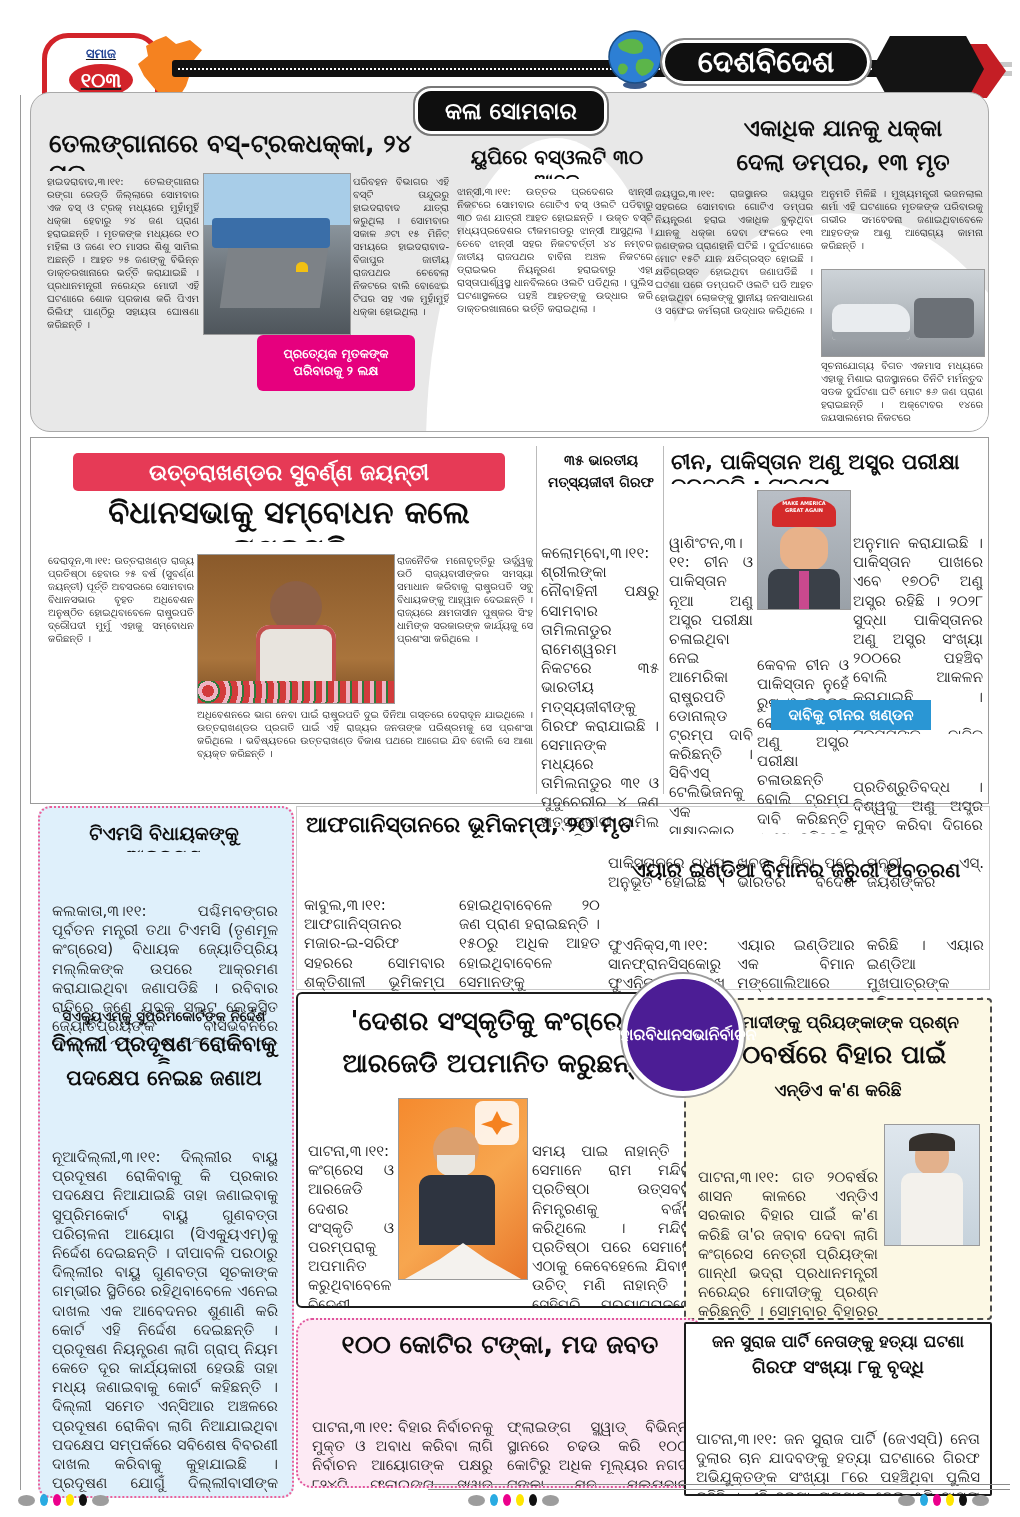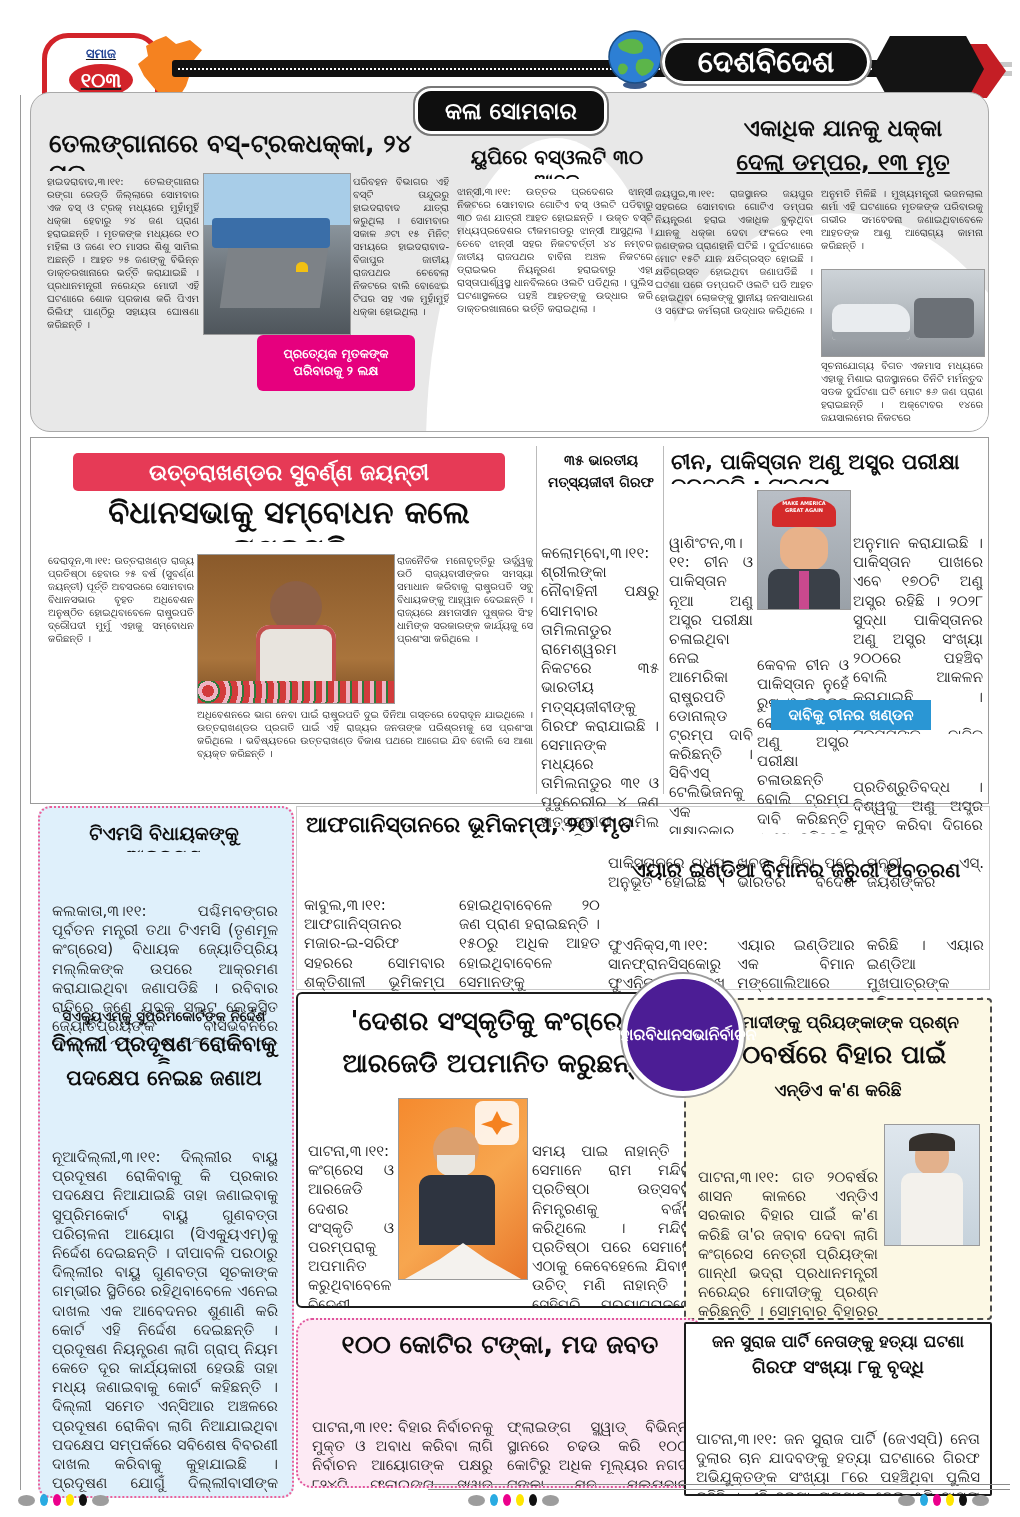--- a/index.html
+++ b/index.html
@@ -110,21 +110,21 @@
       <div class="abs" style="left:92px;top:88px;width:12px;height:10px;background:#f2c012;border-radius:50% 50% 0 0;"></div>
     </div>
 
     <div class="abs bt" style="left:322px;top:82px;width:96px;height:160px;">ପରିବହନ ବିଭାଗର ଏହି ବସ୍‌ଟି ତାନ୍ଦୁରରୁ ହାଇଦରାବାଦ ଯାତ୍ରା କରୁଥିଲା । ସୋମବାର ସକାଳ ୬ଟା ୧୫ ମିନିଟ୍ ସମୟରେ ହାଇଦରାବାଦ-ବିଜାପୁର ଜାତୀୟ ରାଜପଥର ଚେବେଲା ନିକଟରେ ବାଲି ବୋଝେଇ ଟିପର ସହ ଏକ ମୁହାଁମୁହିଁ ଧକ୍କା ହୋଇଥିଲା ।</div>
     <div class="abs inset-magenta" style="left:226px;top:242px;width:150px;height:48px;">ପ୍ରତ୍ୟେକ ମୃତକଙ୍କ ପରିବାରକୁ ୨ ଲକ୍ଷ</div>
 
     <div class="abs hl center" style="left:428px;top:52px;width:196px;height:34px;font-size:20px;">ୟୁପିରେ ବସ୍‌ଓଲଟି ୩୦ ଆହତ</div>
     <div class="abs bt" style="left:426px;top:92px;width:196px;height:236px;">ଝାନ୍‌ସୀ,୩।୧୧: ଉତ୍ତର ପ୍ରଦେଶର ଝାନ୍‌ସୀ ନିକଟରେ ସୋମବାର ଗୋଟିଏ ବସ୍ ଓଲଟି ପଡିବାରୁ ୩୦ ଜଣ ଯାତ୍ରୀ ଆହତ ହୋଇଛନ୍ତି । ଉକ୍ତ ବସ୍‌ଟି ମଧ୍ୟପ୍ରଦେଶର ଟୀକମଗଡରୁ ଝାନ୍‌ସୀ ଆସୁଥିଲା । ତେବେ ଝାନ୍‌ସୀ ସହର ନିକଟବର୍ତ୍ତୀ ୪୪ ନମ୍ବର ଜାତୀୟ ରାଜପଥର ବାବିନା ଅଞ୍ଚଳ ନିକଟରେ ଡ୍ରାଇଭର ନିୟନ୍ତ୍ରଣ ହରାଇବାରୁ ଏହା ରାସ୍ତାପାର୍ଶ୍ୱସ୍ଥ ଧାନବିଲରେ ଓଲଟି ପଡିଥିଲା । ପୁଲିସ ଘଟଣାସ୍ଥଳରେ ପହଞ୍ଚି ଆହତଙ୍କୁ ଉଦ୍ଧାର କରି ଡାକ୍ତରଖାନାରେ ଭର୍ତ୍ତି କରାଇଥିଲା ।</div>
 
     <div class="abs hl center" style="left:672px;top:22px;width:280px;height:32px;font-size:23px;">ଏକାଧିକ ଯାନକୁ ଧକ୍କା</div>
-    <div class="abs hl center" style="left:672px;top:56px;width:280px;height:32px;font-size:23px;text-decoration:underline;">ଦେଲା ଡମ୍ପର, ୧୩ ମୃତ</div>
+    <div class="abs hl center" style="left:672px;top:56px;width:280px;height:32px;font-size:23px;">ଦେଲା ଡମ୍ପର, ୧୩ ମୃତ</div>
     <div class="abs bt" style="left:624px;top:94px;width:158px;height:238px;">ଜୟପୁର,୩।୧୧: ରାଜସ୍ଥାନର ଜୟପୁର ସହରରେ ସୋମବାର ଗୋଟିଏ ଡମ୍ପର ନିୟନ୍ତ୍ରଣ ହରାଇ ଏକାଧିକ ବୁଲୁଥିବା ଯାନକୁ ଧକ୍କା ଦେବା ଫଳରେ ୧୩ ଜଣଙ୍କର ପ୍ରାଣହାନି ଘଟିଛି । ଦୁର୍ଘଟଣାରେ ମୋଟ ୧୫ଟି ଯାନ କ୍ଷତିଗ୍ରସ୍ତ ହୋଇଛି । କ୍ଷତିଗ୍ରସ୍ତ ହୋଇଥିବା ଜଣାପଡିଛି । ଘଟଣା ପରେ ଡମ୍ପରଟି ଓଲଟି ପଡି ଆହତ ହୋଇଥିବା ଲୋକଙ୍କୁ ସ୍ଥାନୀୟ ଜନସାଧାରଣ ଓ ସଫେଇ କର୍ମଚାରୀ ଉଦ୍ଧାର କରିଥିଲେ ।</div>
     <div class="abs bt" style="left:790px;top:94px;width:162px;height:78px;">ଅନୁମତି ମିଳିଛି । ମୁଖ୍ୟମନ୍ତ୍ରୀ ଭଜନଲାଲ ଶର୍ମା ଏହି ଘଟଣାରେ ମୃତକଙ୍କ ପରିବାରକୁ ଗଭୀର ସମବେଦନା ଜଣାଇଥିବାବେଳେ ଆହତଙ୍କ ଆଶୁ ଆରୋଗ୍ୟ କାମନା କରିଛନ୍ତି ।</div>
 
     <div class="abs photo" style="left:790px;top:176px;width:162px;height:86px;background:linear-gradient(180deg,#cdd3d8 0%,#b9bfc4 40%,#8d9298 100%);">
       <div class="abs" style="left:10px;top:34px;width:78px;height:36px;background:#e9ecef;border-radius:10px 16px 4px 4px;box-shadow:inset 0 -8px 0 #9aa0a6;"></div>
       <div class="abs" style="left:92px;top:28px;width:60px;height:40px;background:#6b7076;border-radius:6px;"></div>
     </div>
     <div class="abs bt" style="left:790px;top:266px;width:162px;height:62px;">ସୂଚନାଯୋଗ୍ୟ ବିଗତ ଏକମାସ ମଧ୍ୟରେ ଏହାକୁ ମିଶାଇ ରାଜସ୍ଥାନରେ ତିନିଟି ମର୍ମନ୍ତୁଦ ସଡକ ଦୁର୍ଘଟଣା ଘଟି ମୋଟ ୫୬ ଜଣ ପ୍ରାଣ ହରାଇଛନ୍ତି । ଅକ୍ଟୋବର ୧୪ରେ ଜୟସାଲମେର ନିକଟରେ</div>
   </div>
 

